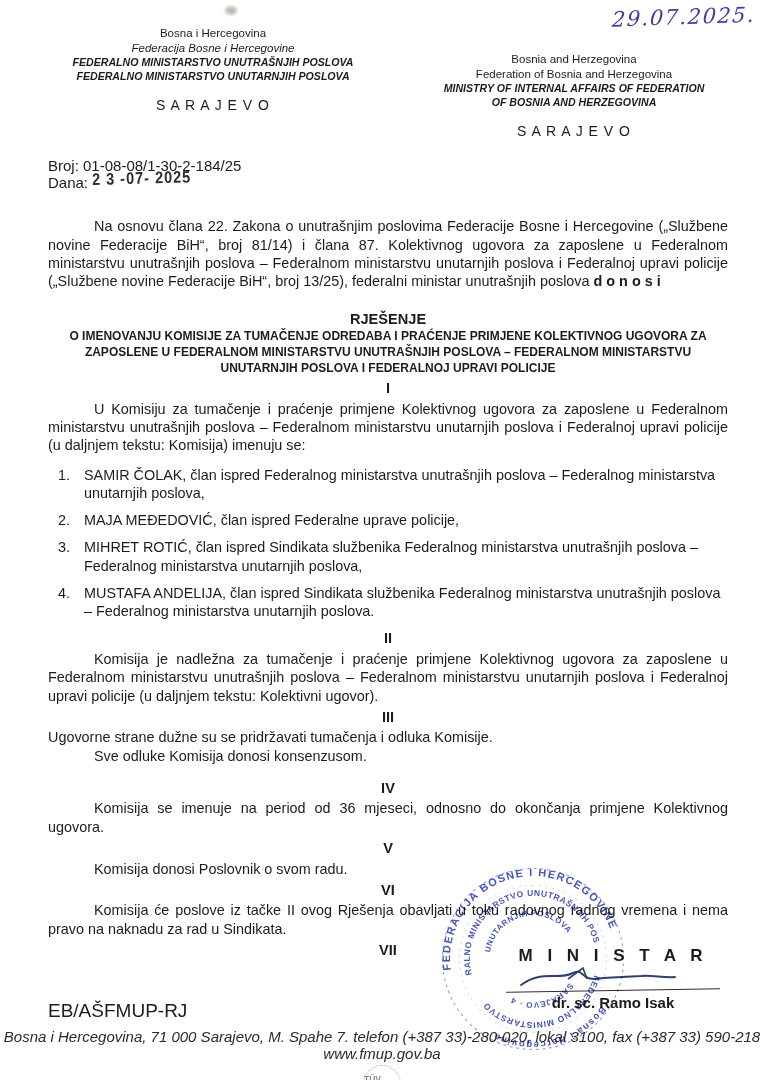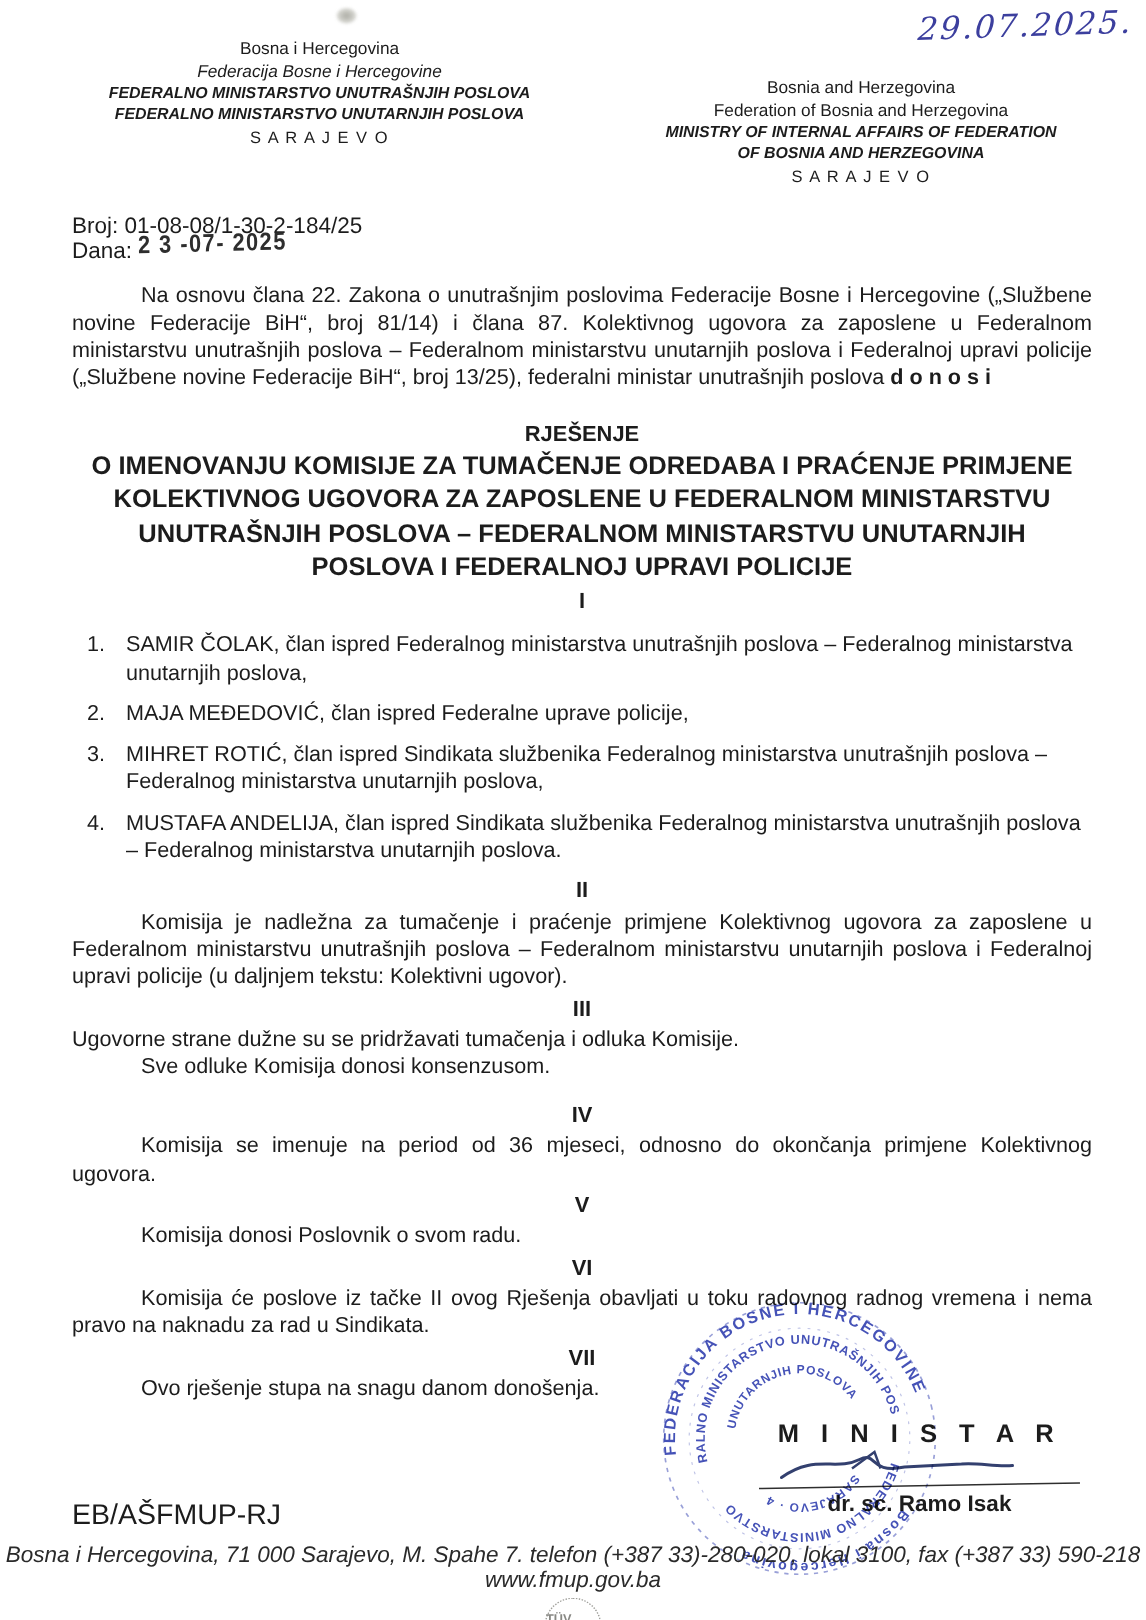--- a/index.html
+++ b/index.html
@@ -7,21 +7,21 @@
     position:relative;width:764px;height:1080px;margin:0 auto;
     background:#ffffff;overflow:hidden;
     font-family:"Liberation Sans",sans-serif;color:#1c1c1c;
   }
   
   .letterhead{display:flex;justify-content:space-between;padding:26px 30px 0 48px;}
   .lh-block{width:330px;text-align:center;font-size:11px;line-height:1.32;}
   .lh-line1{font-size:11.5px;}
   .lh-line2{font-style:italic;font-size:11.5px;}
   .lh-bold{font-weight:bold;font-style:italic;font-size:10.6px;}
-  .lh-city{font-size:11px;letter-spacing:1px;margin-top:1px;}
+  .lh-city{font-size:14px;letter-spacing:1px;margin-top:12px;}
   .handwritten-date{
     position:absolute;top:5px;left:612px;width:150px;
     font-family:"DejaVu Serif",serif;font-style:italic;
     font-size:21px;color:#3c3f9e;letter-spacing:1.5px;
     transform:rotate(-2deg) skewX(-6deg);white-space:nowrap;
   }
   .top-smudge{
     position:absolute;top:5px;left:224px;width:14px;height:11px;border-radius:50%;
     background:radial-gradient(ellipse at center,#9a9a90 0%,#c9c9c2 55%,transparent 75%);
     filter:blur(1px);opacity:.8;
@@ -31,24 +31,24 @@
   .ref-row{display:flex;align-items:flex-start;}
   .date-stamp{
     display:inline-block;margin-left:4px;
     font-size:14.5px;font-weight:bold;color:#2e2e2e;letter-spacing:1px;
     transform:translateY(-4px) rotate(-1.5deg) scaleY(1.15);
     white-space:nowrap;
   }
   
   .body{padding:0 36px 0 48px;font-size:14.4px;line-height:1.27;}
   .para{margin:0;text-align:justify;text-indent:46px;}
-  .intro{margin-top:12px;}
+  .intro{margin-top:26px;}
   .donosi{font-weight:bold;}
   .doc-title{margin-top:20px;text-align:center;font-weight:bold;font-size:14.6px;line-height:1.3;}
-  .doc-subtitle{text-align:center;font-weight:bold;font-size:17px;line-height:1.3;margin:0 6px;}
+  .doc-subtitle{text-align:center;font-weight:bold;font-size:12px;line-height:1.3;margin:0 6px;}
   .secnum{text-align:center;font-weight:bold;font-size:14.6px;margin:3px 0 2px 0;}
   .members{margin:11px 0 0 10px;}
   .member{display:flex;margin-bottom:9px;}
   .member-num{width:26px;flex:none;}
   .member-text{flex:1;text-align:left;}
   .noindent{text-indent:0;}
   
   .sigblock{position:absolute;top:946px;left:478px;width:270px;text-align:center;}
   .sig-title{font-weight:bold;font-size:17px;letter-spacing:5px;}
   .sig-scribble{position:relative;height:26px;margin-top:1px;}
@@ -113,20 +113,21 @@
   </div>
 
   <div class="body">
 
     <p class="para intro"><span>Na osnovu člana 22. Zakona o unutrašnjim poslovima Federacije Bosne i Hercegovine („Službene novine Federacije BiH“, broj 81/14) i člana 87. Kolektivnog ugovora za zaposlene u Federalnom ministarstvu unutrašnjih poslova – Federalnom ministarstvu unutarnjih poslova i Federalnoj upravi policije („Službene novine Federacije BiH“, broj 13/25), federalni ministar unutrašnjih poslova</span> <span class="donosi">d o n o s i</span></p>
 
     <div class="doc-title">RJEŠENJE</div>
     <div class="doc-subtitle">O IMENOVANJU KOMISIJE ZA TUMAČENJE ODREDABA I PRAĆENJE PRIMJENE KOLEKTIVNOG UGOVORA ZA ZAPOSLENE U FEDERALNOM MINISTARSTVU UNUTRAŠNJIH POSLOVA – FEDERALNOM MINISTARSTVU UNUTARNJIH POSLOVA I FEDERALNOJ UPRAVI POLICIJE</div>
 
     <div class="secnum">I</div>
+    <p class="para">U Komisiju za tumačenje i praćenje primjene Kolektivnog ugovora za zaposlene u Federalnom ministarstvu unutrašnjih poslova – Federalnom ministarstvu unutarnjih poslova i Federalnoj upravi policije (u daljnjem tekstu: Komisija) imenuju se:</p>
 
     <div class="members">
       <div class="member">
         <span class="member-num">1.</span>
         <span class="member-text">SAMIR ČOLAK, član ispred Federalnog ministarstva unutrašnjih poslova – Federalnog ministarstva unutarnjih poslova,</span>
       </div>
       <div class="member">
         <span class="member-num">2.</span>
         <span class="member-text">MAJA MEĐEDOVIĆ, član ispred Federalne uprave policije,</span>
       </div>
@@ -150,21 +151,20 @@
     <div class="secnum" style="margin-top:14px;">IV</div>
     <p class="para">Komisija se imenuje na period od 36 mjeseci, odnosno do okončanja primjene Kolektivnog ugovora.</p>
 
     <div class="secnum">V</div>
     <p class="para">Komisija donosi Poslovnik o svom radu.</p>
 
     <div class="secnum">VI</div>
     <p class="para">Komisija će poslove iz tačke II ovog Rješenja obavljati u toku radovnog radnog vremena i nema pravo na naknadu za rad u Sindikata.</p>
 
     <div class="secnum">VII</div>
-    <p class="para">Ovo rješenje stupa na snagu danom donošenja.</p>
 
   </div>
 
   <div class="sigblock">
     <div class="sig-title">M I N I S T A R</div>
     <div class="sig-scribble">
       <svg width="200" height="26" viewBox="0 0 200 26" style="position:absolute;left:35px;top:-2px;">
         <path d="M8,20 C30,4 44,16 60,8 C72,2 66,18 90,13 L128,11 C140,10 150,13 162,12" fill="none" stroke="#33406f" stroke-width="2" stroke-linecap="round"></path>
         <path d="M55,14 L70,3 L74,14" fill="none" stroke="#33406f" stroke-width="1.6"></path>
       </svg>

